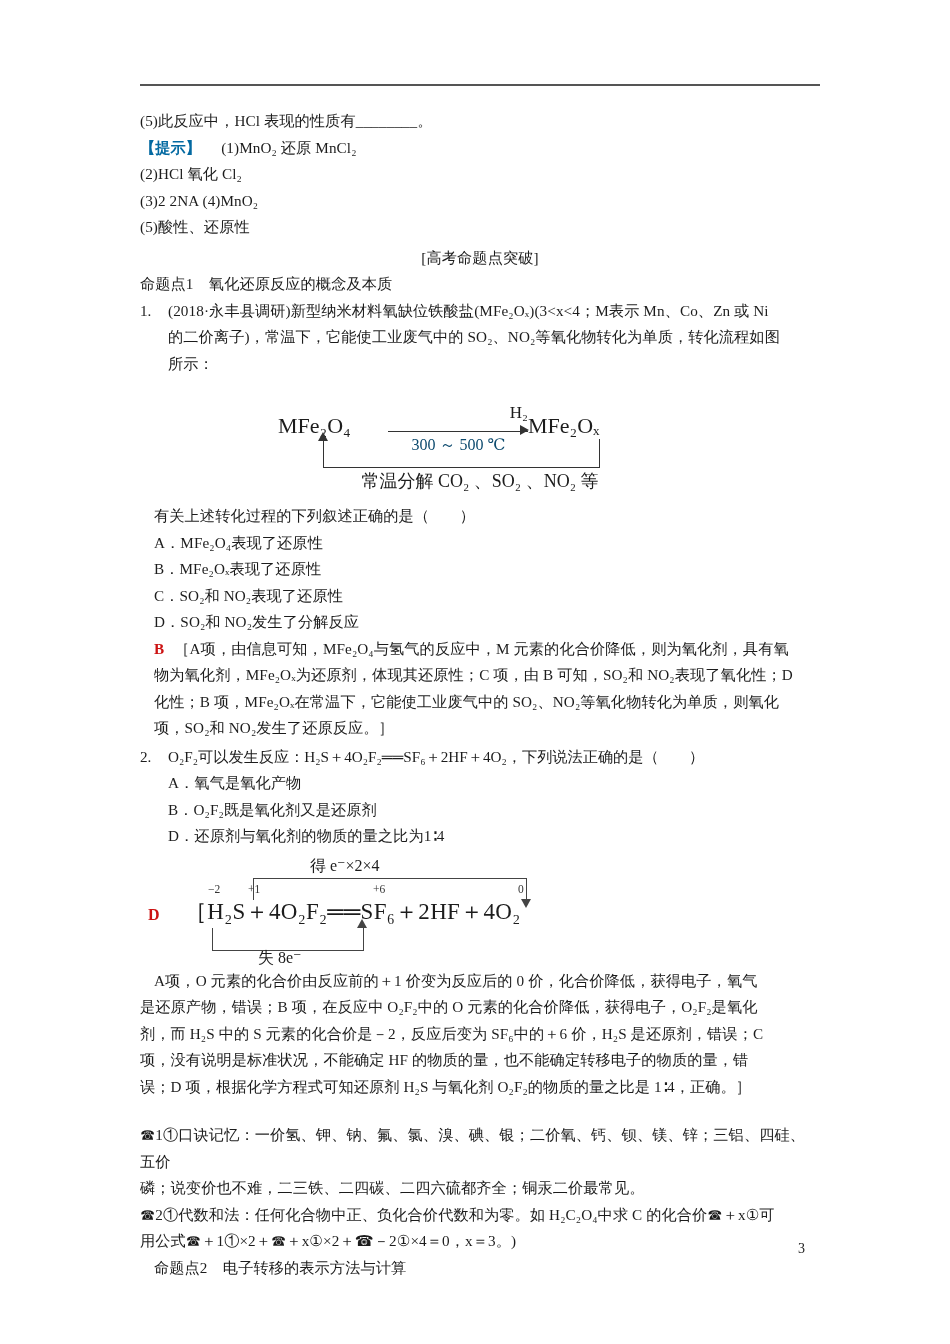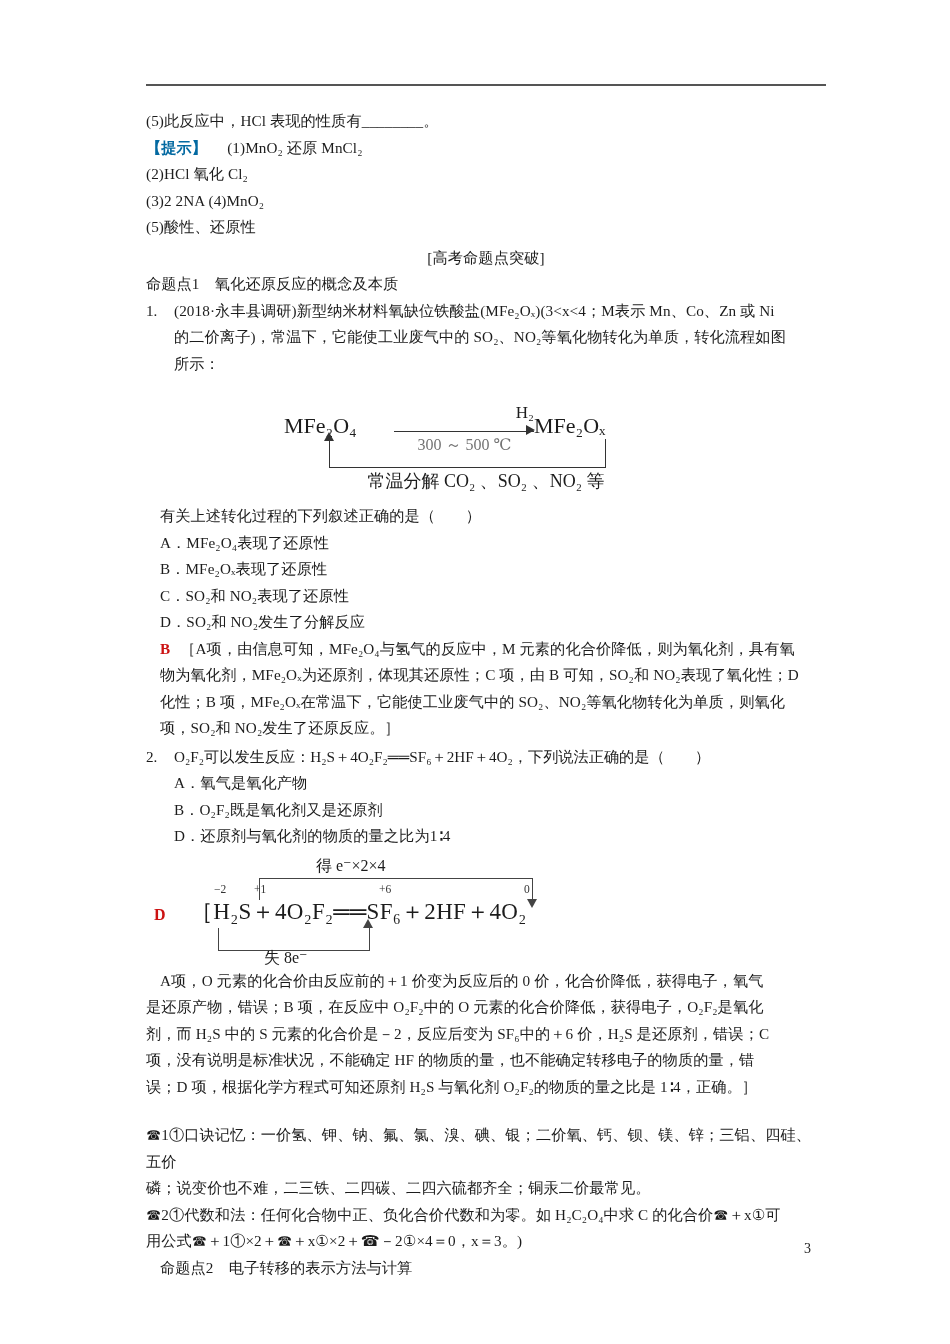--- a/index.html
+++ b/index.html
@@ -10,21 +10,21 @@
   body {
     width: 950px;
     height: 1344px;
     position: relative;
     font-family: "Liberation Serif", "DejaVu Serif", serif;
     color: #1c1c1c;
     -webkit-font-smoothing: antialiased;
   }
   .page {
     position: absolute;
-    left: 6px; top: 0;
+    left: 0; top: 0;
     width: 850px;
     height: 1344px;
     overflow: hidden;
   }
   .content {
     position: absolute;
     left: 140px;
     top: 84px;
     width: 680px;
   }
@@ -107,21 +107,21 @@
     width: 140px;
     text-align: right;
     font-size: 17px;
   }
   .fd-below {
     position: absolute;
     left: 106px; top: 34px;
     width: 165px;
     text-align: center;
     font-size: 16px;
-    color: #737373;
+    color: #0c4a6e;
   }
   .fd-returnbox {
     position: absolute;
     left: 53px;
     top: 38px;
     width: 275px;
     height: 28px;
     border-left: 1.6px solid #333;
     border-bottom: 1.6px solid #333;
     border-right: 1.6px solid #333;

